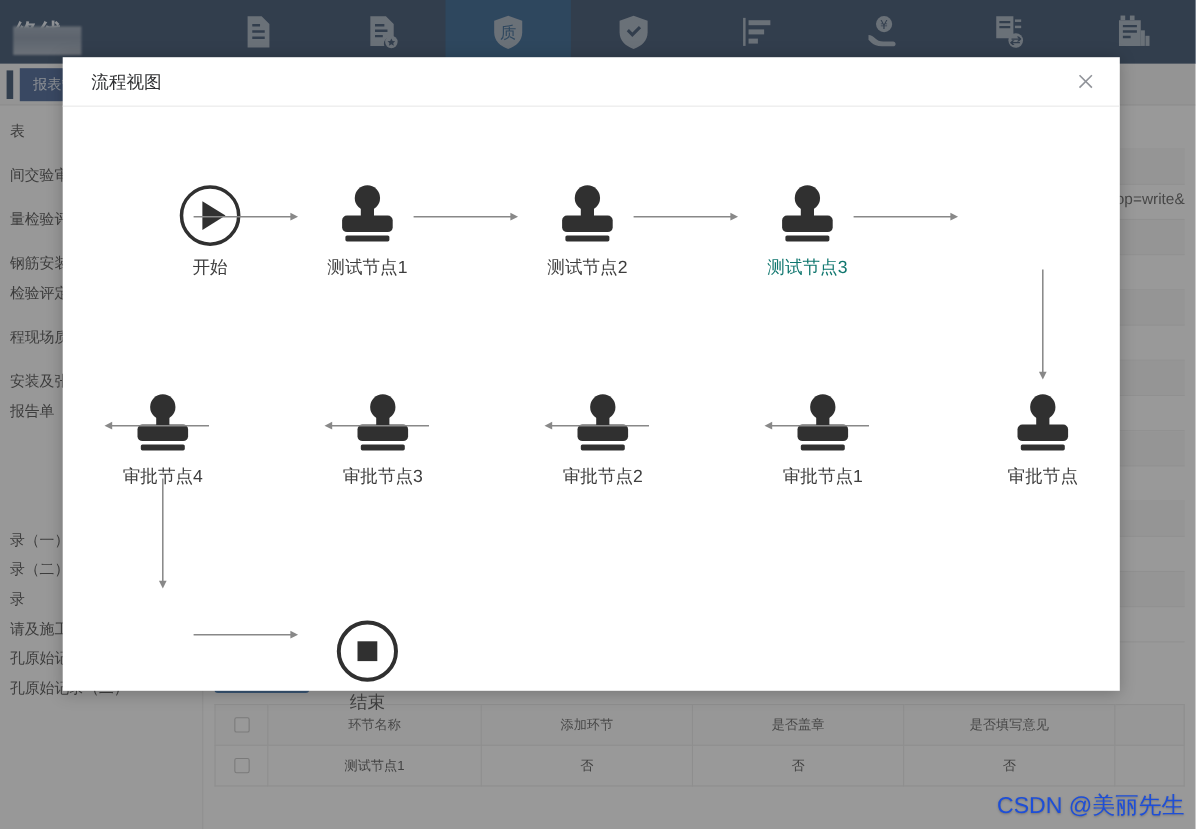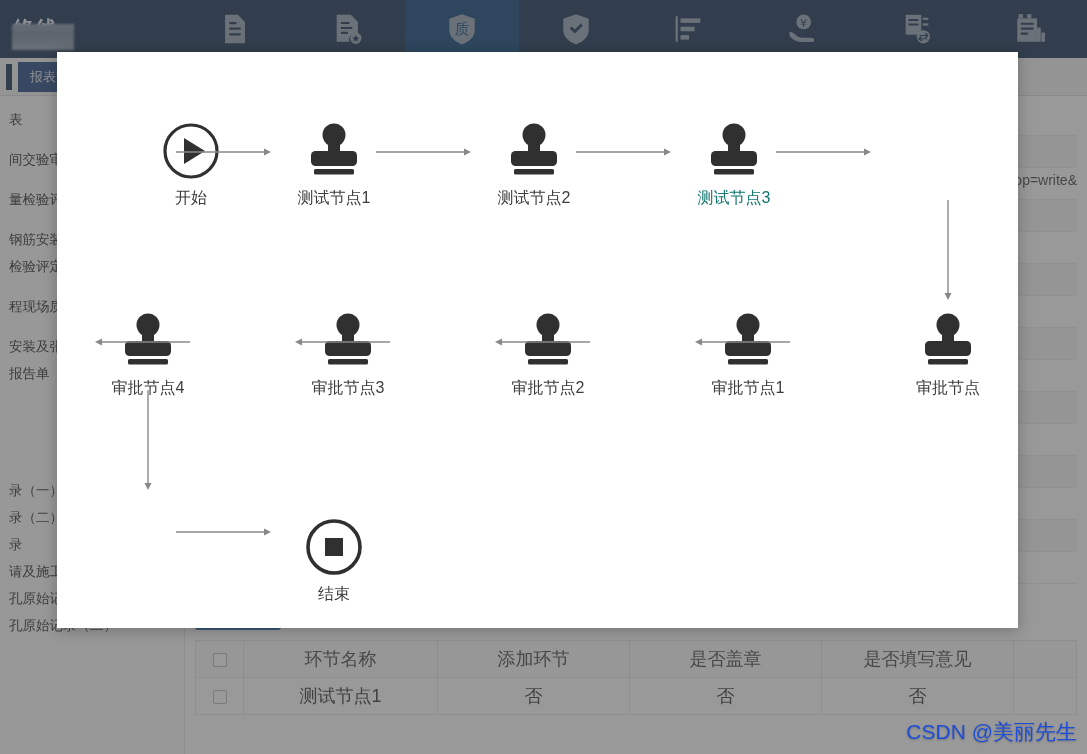--- a/index.html
+++ b/index.html
@@ -79,21 +79,21 @@
     height: 32px; border-bottom: 1px solid #ececec;
   }
   .bg-stripes .st.alt { background: #f7f7f7; }
   .addbtn {
     margin-top: 10px; display: inline-block;
     background: #2b6cb0; color: #fff; font-size: 13.5px;
     padding: 9px 16px; border: none; border-radius: 3px; cursor: pointer;
   }
   table.bt { width: 100%; border-collapse: collapse; margin-top: 10px; }
   table.bt th, table.bt td {
-    border: 1px solid #e6e6e6; height: 37px; font-size: 18px;
+    border: 1px solid #e6e6e6; height: 37px; font-size: 12px;
     color: #3b3b3b; text-align: center; font-weight: normal;
   }
   table.bt th { background: #fafafa; color: #4a4a4a; }
   .cb {
     width: 14px; height: 14px; border: 1px solid #bbb; background:#fff;
     display: inline-block; vertical-align: middle; border-radius: 2px;
   }
 
   
   #dim {
@@ -300,20 +300,29 @@
             <td></td>
           </tr>
         </tbody>
       </table>
     </div>
   </div>
 
   <div id="dim"></div>
 
   <div id="modal">
+    <div class="modal-head">
+      <div class="modal-title">流程视图</div>
+      <div class="modal-close">
+        <svg viewBox="0 0 16 16" stroke="currentColor" stroke-width="1.3" fill="none">
+          <line x1="3" y1="3" x2="13" y2="13"></line>
+            <line x1="13" y1="3" x2="3" y2="13"></line>
+        </svg>
+      </div>
+    </div>
 
     <div class="canvas" id="flow-canvas">
         <div class="node" style="left: 79px; top: 68px;">
           <div class="gfx">
             <svg width="60" height="60" viewBox="0 0 60 60">
               <circle cx="30" cy="30" r="26" fill="none" stroke="#303030" stroke-width="3.2"></circle>
               <path d="M23 17 L44 30 L23 43 Z" fill="#303030"></path>
             </svg>
           </div>
           <div class="lbl" style="color: rgb(61, 61, 61);">开始</div>

